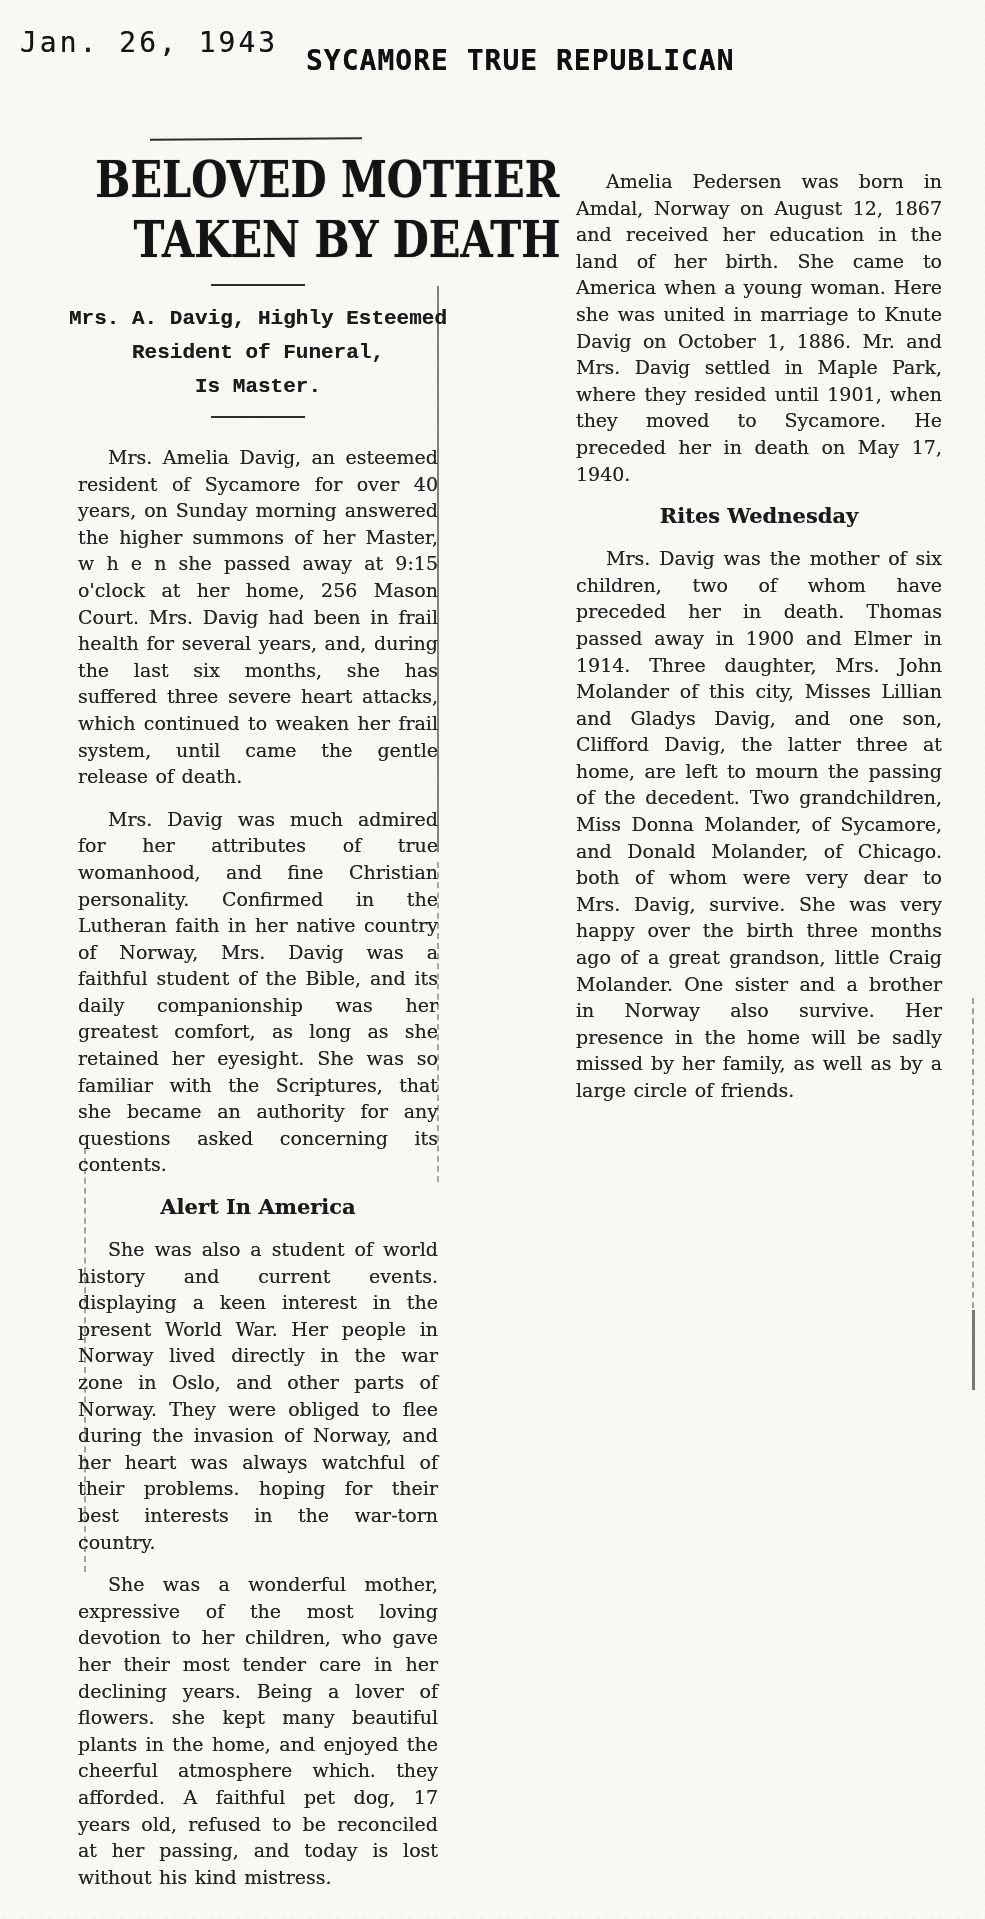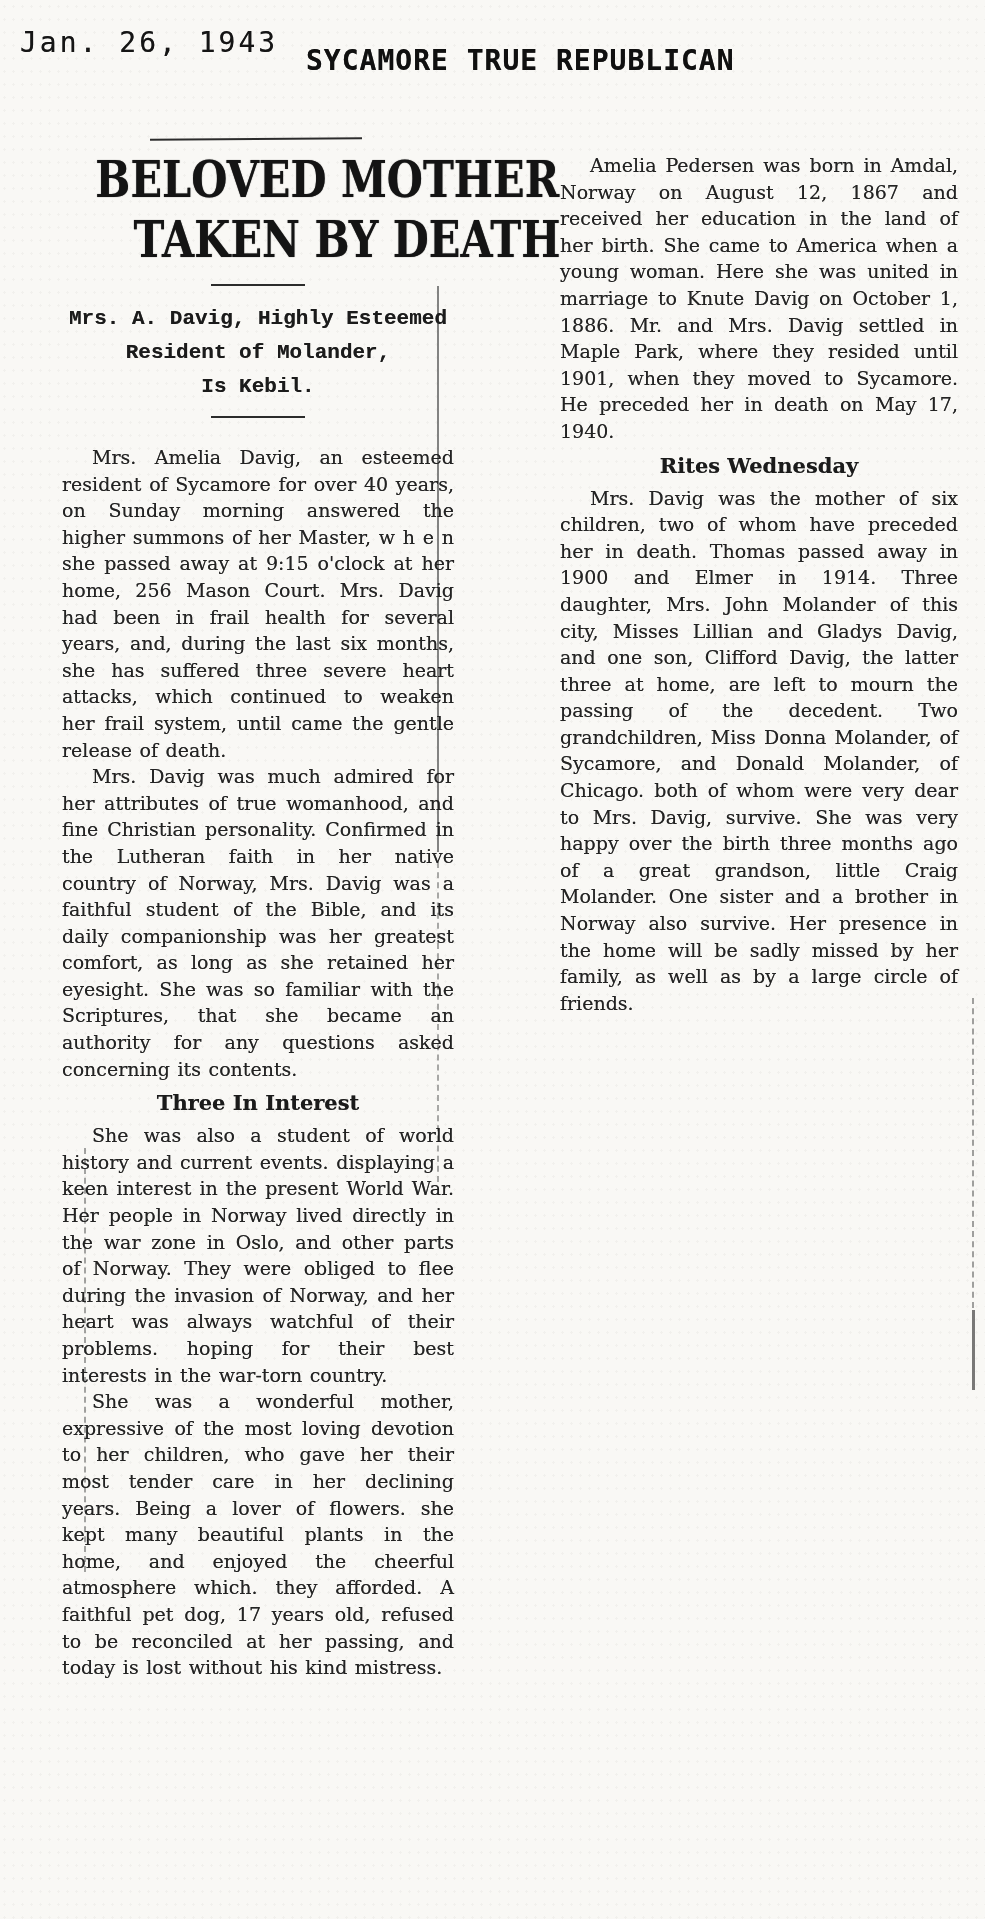--- a/index.html
+++ b/index.html
@@ -36,21 +36,21 @@
   
   .col{
     position:absolute;
     text-align:justify;
     font-size:19px;line-height:26.6px;
     color:#232323;
     text-shadow:0 0 0.4px rgba(10,10,10,.55);
   }
   .col-left{left:62px;top:138px;width:392px;}
   .col-right{left:560px;top:152px;width:398px;}
-  .col p{margin:0;text-indent:30px;word-spacing:1.5px;}
+  .col p{margin:16px;text-indent:30px;word-spacing:1.5px;}
   
   .headline-rule{height:2px;background:#2c2c2c;margin:0 auto;}
   .rule-wide{width:212px;margin-left:88px;transform:rotate(-0.4deg);}
   .rule-short{width:94px;}
   .headline{
     margin:10px 0 4px 0;
     text-align:right;
     font-weight:bold;color:#141414;
     font-size:50px;line-height:60px;
     letter-spacing:0px;
@@ -99,30 +99,30 @@
 
     <h1 class="headline">
       <span class="hl-line">BELOVED MOTHER</span>
       <span class="hl-line hl-line2">TAKEN BY DEATH</span>
     </h1>
 
     <div class="headline-rule rule-short mid-rule"></div>
 
     <div class="subhead">
       <span>Mrs. A. Davig, Highly Esteemed</span>
-      <span>Resident of Molander,</span>
-      <span>Is Kebil.</span>
+      <span>Resident of Funeral,</span>
+      <span>Is Master.</span>
     </div>
 
     <div class="headline-rule rule-short sub-rule"></div>
 
     <p class="first-para">Mrs. Amelia Davig, an esteemed resident of Sycamore for over 40 years, on Sunday morning answered the higher summons of her Master, w h e n she passed away at 9:15 o'clock at her home, 256 Mason Court.  Mrs. Davig had been in frail health for several years, and, during the last six months, she has suffered three severe heart attacks, which continued to weaken her frail system, until came the gentle release of death.</p>
     <p>Mrs. Davig was much admired for her attributes of true womanhood, and fine Christian personality.  Confirmed in the Lutheran faith in her native country of Norway, Mrs. Davig was a faithful student of the Bible, and its daily companionship was her greatest comfort, as long as she retained her eyesight.  She was so familiar with the Scriptures, that she became an authority for any questions asked concerning its contents.</p>
 
-    <div class="section-heading">Three In Interest</div>
+    <div class="section-heading">Alert In America</div>
 
     <p>She was also a student of world history and current events. displaying a keen interest in the present World War.  Her people in Norway lived directly in the war zone in Oslo, and other parts of Norway.  They were obliged to flee during the invasion of Norway, and her heart was always watchful of their problems. hoping for their best interests in the war-torn country.</p>
     <p>She was a wonderful mother, expressive of the most loving devotion to her children, who gave her their most tender care in her declining years.  Being a lover of flowers. she kept many beautiful plants in the home, and enjoyed the cheerful atmosphere which. they afforded.  A faithful pet dog, 17 years old, refused to be reconciled at her passing, and today is lost without his kind mistress.</p>
   </div>
 
   <div class="col col-right">
 
     <p>Amelia Pedersen was born in Amdal, Norway on August 12, 1867 and received her education in the land of her birth.  She came to America when a young woman.  Here she was united in marriage to Knute Davig on October 1, 1886.  Mr. and Mrs. Davig settled in Maple Park, where they resided until 1901, when they moved to Sycamore.  He preceded her in death on May 17, 1940.</p>
 
     <div class="section-heading">Rites Wednesday</div>

